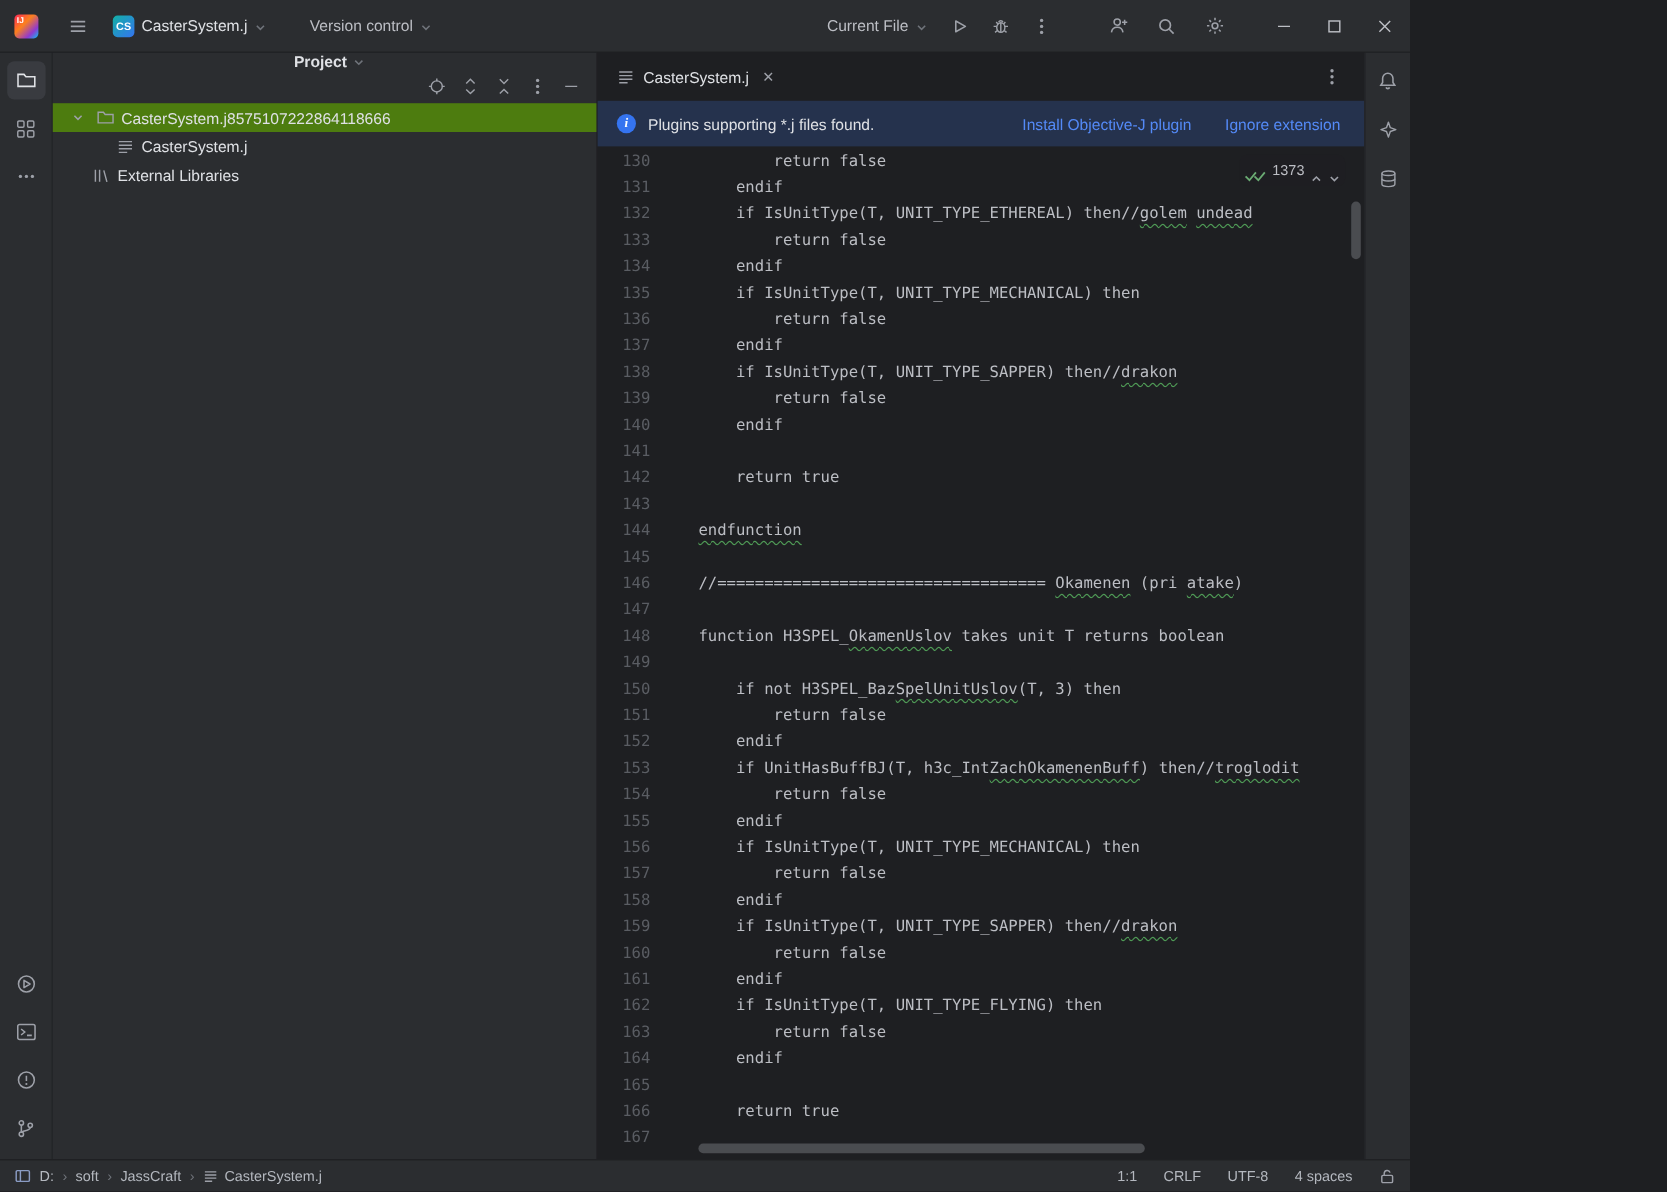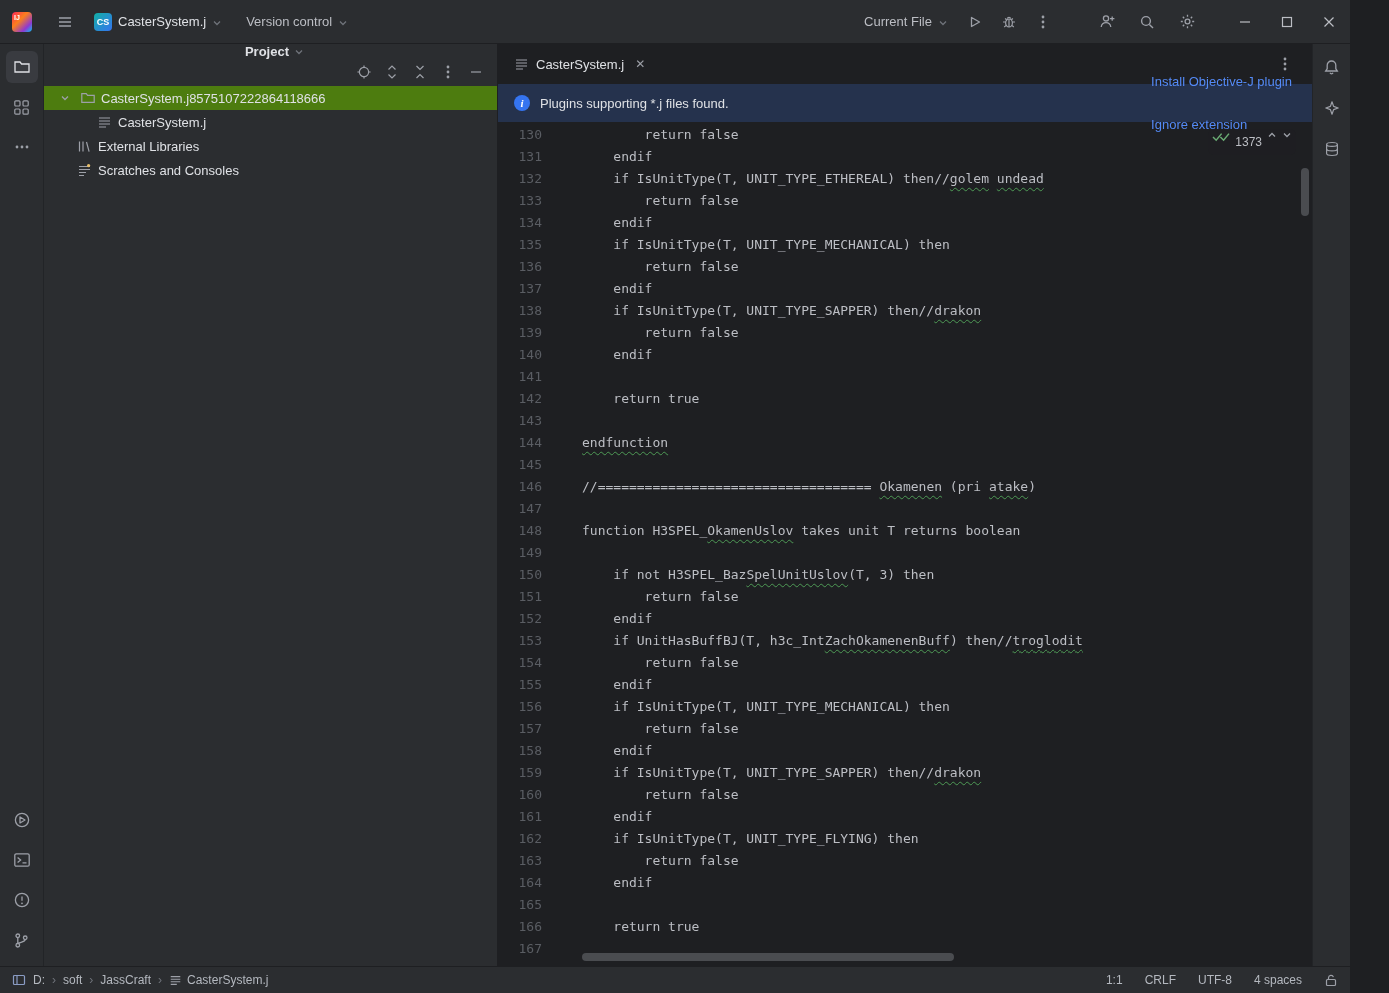--- a/index.html
+++ b/index.html
@@ -1,18 +1,18 @@
 <!DOCTYPE html>
 <html><head>
 <meta charset="utf-8">
 <style>
   * { margin:0; padding:0; box-sizing:border-box; }
   html,body { width:1389px; height:993px; overflow:hidden; background:#1e1f22;
     font-family:"Liberation Sans","DejaVu Sans",sans-serif; font-size:13px; color:#bcbec4; }
-  .window { width:1350px; height:993px; display:flex; flex-direction:column; }
+  .window { width:1175px; height:993px; display:flex; flex-direction:column; }
 
   
   .titlebar { height:44px; background:#2b2d30; border-bottom:1px solid #1e1f22;
     display:flex; align-items:center; flex:0 0 44px; }
   .tb-left { display:flex; align-items:center; padding-left:12px; }
   .app-logo { width:20px; height:20px; border-radius:4px; margin-right:18px;
     background:linear-gradient(135deg,#fe2857 0%,#fc801d 40%,#9039d0 75%,#07c3f2 100%);
     display:flex; align-items:flex-start; justify-content:flex-start; }
   .app-logo span { color:#fff; font-size:7px; font-weight:bold; padding:2px 0 0 2px; }
   .ibtn { height:30px; min-width:30px; border-radius:6px; display:inline-flex; align-items:center;
@@ -51,36 +51,36 @@
   .tree-icon { width:17px; display:flex; justify-content:center; color:#9da0a8; flex:0 0 17px; }
 
   
   .editor-col { flex:1; display:flex; flex-direction:column; background:#1e1f22; min-width:0; }
   .tab-bar { height:40px; display:flex; align-items:center; flex:0 0 40px; }
   .tab { height:40px; display:flex; align-items:center; gap:7px; padding:0 12px 0 16px; color:#dfe1e5; }
   .tab .close { color:#9da0a8; font-size:12px; margin-left:4px; }
   .tab-bar-actions { margin-left:auto; padding-right:12px; }
   .banner { height:38px; background:#25324d; display:flex; align-items:center; gap:10px; padding:0 16px; flex:0 0 38px; }
   .banner-msg { color:#dfe1e5; }
-  .banner-links { margin-left:auto; display:flex; gap:28px; padding-right:4px;flex-direction:column; }
+  .banner-links { margin-left:auto; display:flex; gap:28px; padding-right:4px; }
   .banner-link { color:#548af7; cursor:pointer; }
   .info-icon { width:16px; height:16px; border-radius:50%; background:#3574f0; color:#fff;
     font-size:11px; font-weight:bold; font-family:"Liberation Serif",serif; font-style:italic;
     display:flex; align-items:center; justify-content:center; flex:0 0 16px; }
 
   .editor-viewport { flex:1; position:relative; display:flex; overflow:hidden;
     font-family:"DejaVu Sans Mono","Liberation Mono",monospace; font-size:13px; line-height:22px; }
   .gutter { width:84px; flex:0 0 84px; text-align:right; color:#5a5d63; padding-top:2px; }
   .gutter .ln { padding-right:40px; height:22px; }
   .code { flex:1; white-space:pre; color:#bcbec4; padding-top:2px; }
   .code .cl { height:22px; }
   .typo { text-decoration:underline; text-decoration-style:wavy; text-decoration-color:#4e9a55;
     text-decoration-thickness:1px; text-underline-offset:4px; }
 
-  .inspection-widget { position:absolute; top:7px; right:16px; display:flex; align-items:flex-start; gap:5px;
+  .inspection-widget { position:absolute; top:7px; right:16px; display:flex; align-items:flex-end; gap:5px;
     font-family:"Liberation Sans",sans-serif; font-size:12px; color:#bcbec4; background:rgba(30,31,34,.85);
     padding:2px 4px; border-radius:6px; }
   .inspection-widget .chevbtn { color:#9da0a8; display:flex; }
   .vscroll { position:absolute; right:3px; top:46px; width:8px; height:48px; background:#55575c; border-radius:4px; opacity:.8; }
   .hscroll { position:absolute; left:84px; bottom:5px; width:372px; height:8px; background:#55575c; border-radius:4px; opacity:.8; }
 
   
   .status-bar { height:27px; flex:0 0 27px; background:#2b2d30; border-top:1px solid #1e1f22;
     display:flex; align-items:center; font-size:12px; color:#b4b8bf; padding:0 12px; }
   .crumbs { display:flex; align-items:center; gap:7px; }
@@ -106,21 +106,21 @@
       </div>
       <div class="tb-widget" style="margin-left:6px;">
         <span class="cs-badge">CS</span>
         <span>CasterSystem.j</span>
         <span class="chev">
           <svg width="10" height="8" viewBox="0 0 10 8">
               <path d="M2 2.5l3 3 3-3" fill="none" stroke="currentColor" stroke-width="1.3"></path>
             </svg>
         </span>
       </div>
-      <div class="tb-widget" style="margin-left:8px;">
+      <div class="tb-widget" style="margin-left:20px;">
         <span class="tb-muted">Version control</span>
         <span class="chev">
           <svg width="10" height="8" viewBox="0 0 10 8">
               <path d="M2 2.5l3 3 3-3" fill="none" stroke="currentColor" stroke-width="1.3"></path>
             </svg>
         </span>
       </div>
     </div>
 
     <div class="tb-right">
@@ -356,29 +356,20 @@
           </span>
           <span>CasterSystem.j</span>
         </div>
         <div class="tree-row" style="padding-left:32px;text-align:right;">
           <span class="tree-icon">
             <svg width="15" height="15" viewBox="0 0 15 15" fill="none" stroke="currentColor" stroke-width="1.2">
               <path d="M2.5 2.5v10M6 2.5v10M9.5 3l2.6 9.6"></path>
             </svg>
           </span>
           <span>External Libraries</span>
-        </div>
-        <div class="tree-row" style="padding-left:32px;">
-          <span class="tree-icon">
-            <svg width="15" height="15" viewBox="0 0 15 15" fill="none" stroke="currentColor" stroke-width="1.2">
-              <path d="M2 3.5h11M2 6.5h11M2 9.5h7M2 12.5h5"></path>
-                <circle cx="11.6" cy="2.6" r="1.6" fill="#e8bf6a" stroke="none"></circle>
-            </svg>
-          </span>
-          <span>Scratches and Consoles</span>
         </div>
       </div>
     </div>
 
     <div class="editor-col">
       <div class="tab-bar">
         <div class="tab">
           <span style="color:#9da0a8;">
             <svg width="15" height="15" viewBox="0 0 15 15" stroke="currentColor" stroke-width="1.2">
                 <path d="M2 3h11M2 6h11M2 9h11M2 12h7" fill="none"></path>

